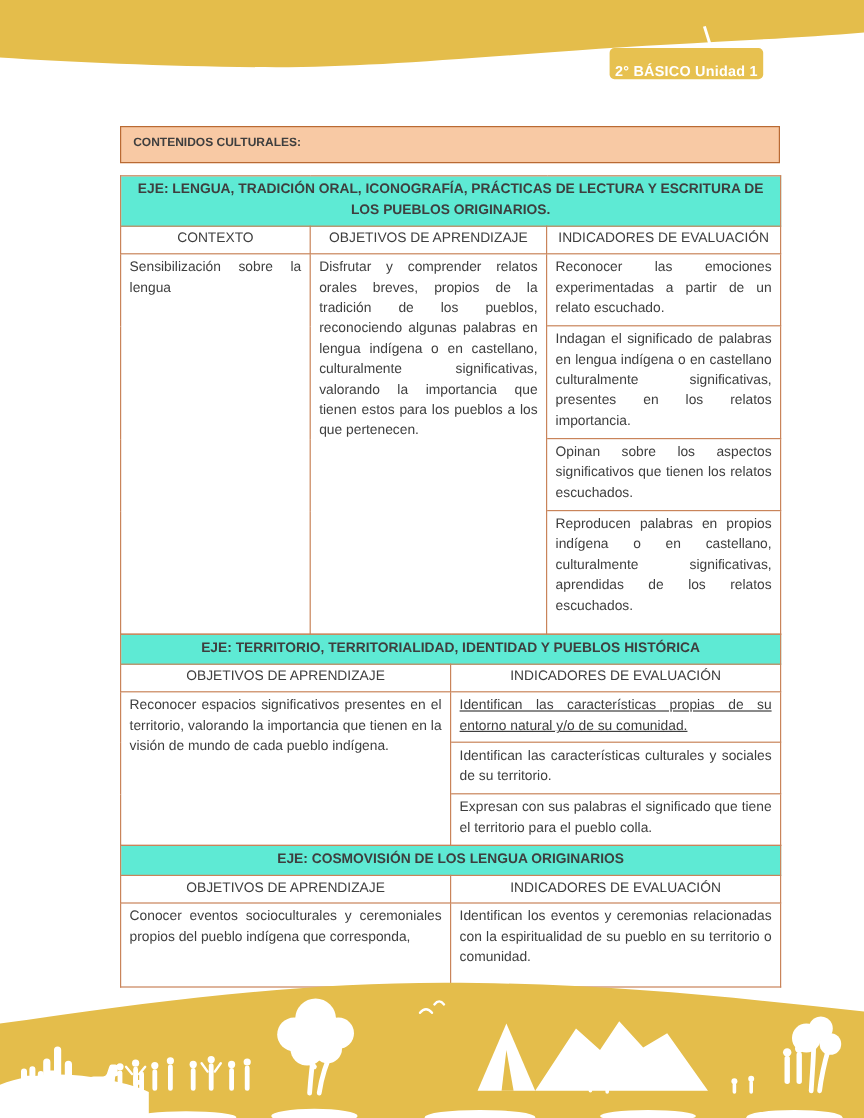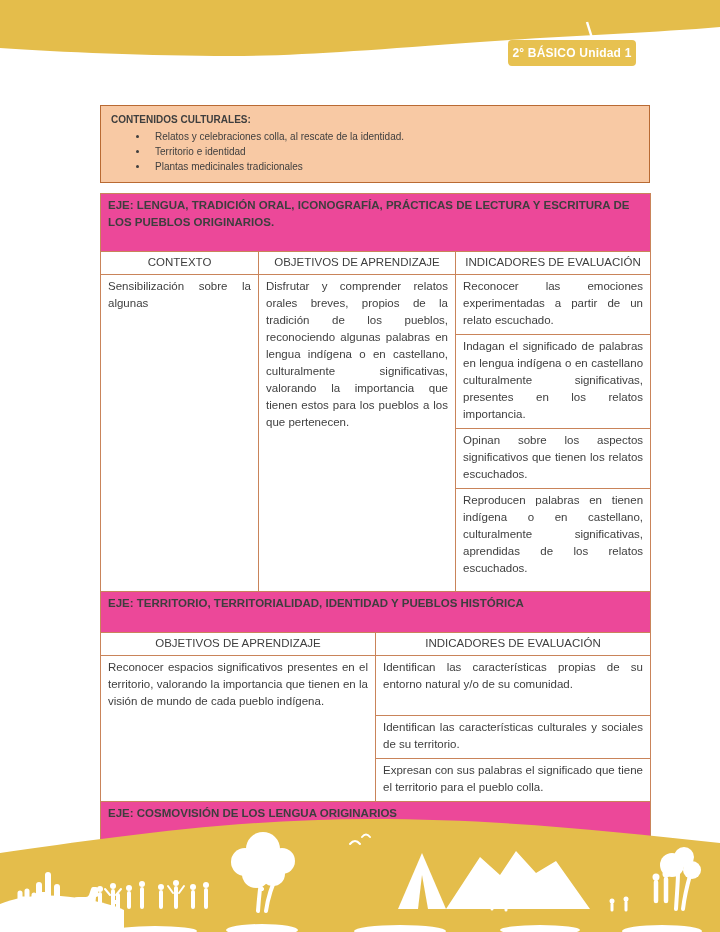--- a/index.html
+++ b/index.html
@@ -11,21 +11,21 @@
     overflow:hidden;
     font-family:"Liberation Sans", sans-serif;
     color:#3e3e3e;
   }
   
   .top-wave { position:absolute; top:0; left:0; width:720px; height:60px; }
   .unit-badge {
     position:absolute; top:40px; left:508px; width:128px; height:26px;
     background:#e7c150; border-radius:4px;
     color:#ffffff; font-weight:bold; font-size:12px;
-    display:flex; align-items:center; justify-content:center;
+    display:flex; align-items:flex-end; justify-content:center;
     letter-spacing:.2px;
   }
   
   .content { position:absolute; left:100px; top:105px; width:550px; }
   .contenidos-box {
     background:#f8c9a4; border:1px solid #b96a33;
     padding:6px 10px 8px 10px;
     font-size:10px; line-height:1.5;
   }
   .contenidos-box .box-title { font-weight:bold; }
@@ -38,80 +38,75 @@
   }
   table.t1 { margin-top:10px; }
   table.t2, table.t3 { margin-top:-1px; }
   td {
     border:1px solid #c9845a;
     vertical-align:top;
     padding:3px 7px 5px 7px;
     text-align:justify;
   }
   td.eje {
-    background:#ec4899; font-weight:bold; text-align:left;
-    padding:3px 7px 20px 7px;
+    background:#5eead4; font-weight:bold; text-align:center;
+    padding:3px 7px 4px 7px;
   }
   td.colhead { text-align:center; padding:2px 7px 3px 7px; }
-  td.tall  { padding-bottom:22px; }
+  td.tall  { padding-bottom:4px;text-decoration:underline; }
   td.pad-b { padding-bottom:14px; }
   
   .bottom-art { position:absolute; left:0; top:817px; width:720px; height:115px; }
 </style>
 </head>
 <body>
 
 <svg class="top-wave" viewBox="0 0 720 60" preserveAspectRatio="none">
   <path fill="#e4bd4b" d="M0,0 H720 V27 C650,33 560,36 480,42 C370,50 300,56 230,56 C150,56 60,52 0,48 Z"></path>
   <path stroke="#ffffff" stroke-width="2.5" fill="none" d="M587,22 L592,38"></path>
 </svg>
 
 <div class="unit-badge">
   <span>2° BÁSICO Unidad 1</span>
 </div>
 
 <div class="content">
 
   <div class="contenidos-box">
     <div class="box-title">CONTENIDOS CULTURALES:</div>
-    <ul>
-      <li>Relatos y celebraciones colla, al rescate de la identidad.</li>
-      <li>Territorio e identidad</li>
-      <li>Plantas medicinales tradicionales</li>
-    </ul>
   </div>
 
   <table class="t1">
     <colgroup>
         <col style="width:158px">
         <col style="width:197px">
         <col style="width:195px">
       </colgroup>
     <tbody>
         <tr>
           <td class="eje" colspan="3">EJE: LENGUA, TRADICIÓN ORAL, ICONOGRAFÍA, PRÁCTICAS DE LECTURA Y ESCRITURA DE LOS PUEBLOS ORIGINARIOS.</td>
         </tr>
     <tr>
       <td class="colhead">CONTEXTO</td>
       <td class="colhead">OBJETIVOS DE APRENDIZAJE</td>
       <td class="colhead">INDICADORES DE EVALUACIÓN</td>
     </tr>
     <tr>
-      <td rowspan="4">Sensibilización sobre la algunas</td>
+      <td rowspan="4">Sensibilización sobre la lengua</td>
       <td rowspan="4">Disfrutar y comprender relatos orales breves, propios de la tradición de los pueblos, reconociendo algunas palabras en lengua indígena o en castellano, culturalmente significativas, valorando la importancia que tienen estos para los pueblos a los que pertenecen.</td>
       <td>Reconocer las emociones experimentadas a partir de un relato escuchado.</td>
     </tr>
     <tr>
           <td>Indagan el significado de palabras en lengua indígena o en castellano culturalmente significativas, presentes en los relatos importancia.</td>
         </tr>
     <tr>
           <td>Opinan sobre los aspectos significativos que tienen los relatos escuchados.</td>
         </tr>
     <tr>
-          <td class="pad-b">Reproducen palabras en tienen indígena o en castellano, culturalmente significativas, aprendidas de los relatos escuchados.</td>
+          <td class="pad-b">Reproducen palabras en propios indígena o en castellano, culturalmente significativas, aprendidas de los relatos escuchados.</td>
         </tr>
   </tbody>
     </table>
 
   <table class="t2">
     <colgroup>
         <col style="width:275px">
         <col style="width:275px">
       </colgroup>
     <tbody>

